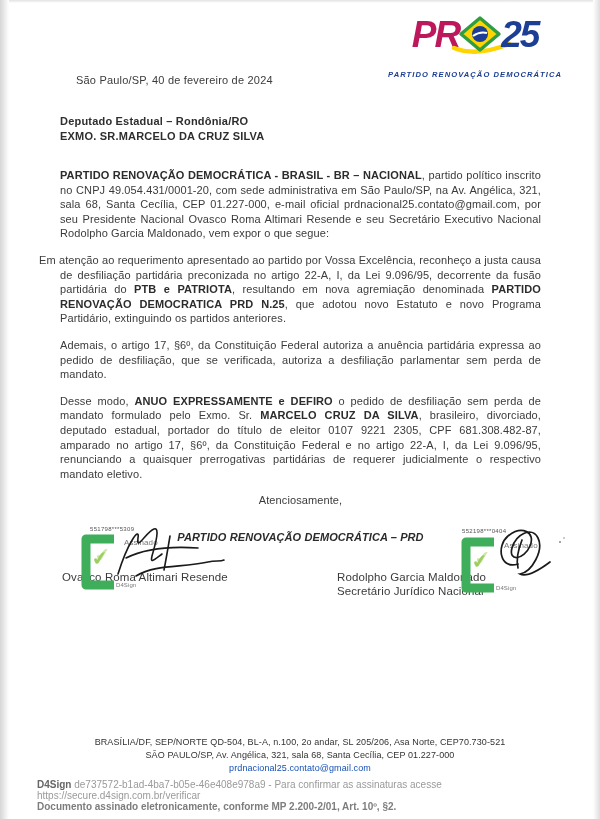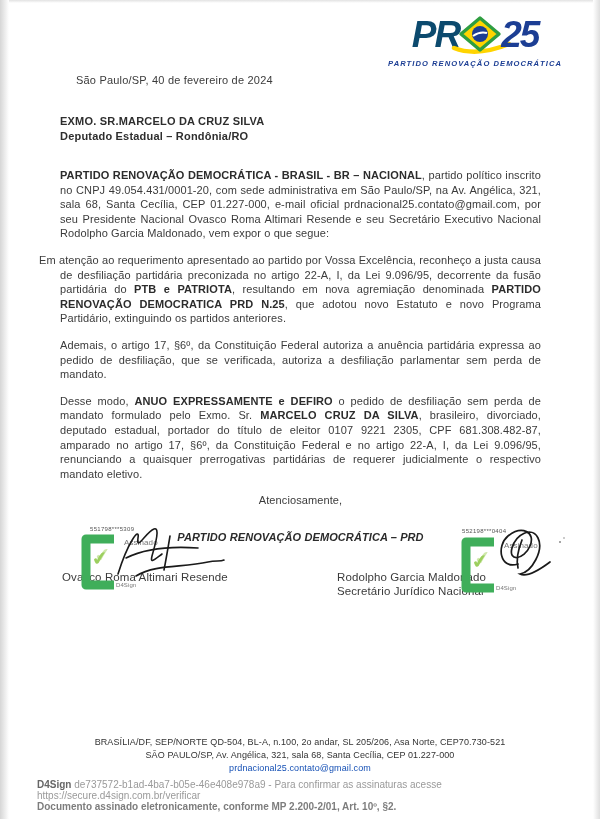--- a/index.html
+++ b/index.html
@@ -11,25 +11,25 @@
                 background:linear-gradient(to right,#d6d6d6,#ffffff); }
   .edge-right { position:absolute; right:0; top:0; bottom:0; width:7px;
                 background:linear-gradient(to left,#dedede,#ffffff); }
   .edge-top   { position:absolute; left:0; right:0; top:0; height:3px;
                 background:linear-gradient(#e2e2e2,#ffffff); }
 
   
   .logo-wrap { position:absolute; top:16px; right:38px; text-align:center; }
   .logo-row { display:flex; align-items:center; justify-content:center;
               font-style:italic; font-weight:bold; font-size:37px; line-height:1; letter-spacing:-2px; }
-  .logo-pr { color:#0c4a6e; }
+  .logo-pr { color:#be185d; }
   .logo-25 { color:#1c3e94; margin-left:1px; }
   .logo-flag { display:inline-block; margin:0 -1px 0 0; }
   .logo-flag svg { overflow:visible; display:block; }
-  .logo-tagline { margin-top:6px; font-size:7.6px; font-weight:bold; color:#1c3e94;
+  .logo-tagline { margin-top:17px; font-size:7.6px; font-weight:bold; color:#1c3e94;
                   letter-spacing:1.05px; font-style:italic; }
 
   
   .date-line { position:absolute; top:74px; left:76px; font-size:11px; letter-spacing:0.2px; }
   .addressee { position:absolute; top:114px; left:60px; font-weight:bold;
                font-size:11px; line-height:14.5px; letter-spacing:0.2px; color:#2e2e2e; }
 
   
   .body-text { position:absolute; top:168px; left:60px; width:481px;
                font-size:11px; line-height:14.6px; text-align:justify; letter-spacing:0.1px; }
@@ -90,22 +90,22 @@
           <path d="M14,20 Q21,15 28,17" fill="none" stroke="#ffffff" stroke-width="2"></path>
         </svg>
       </span>
       <span class="logo-25">25</span>
     </div>
     <div class="logo-tagline">PARTIDO RENOVAÇÃO DEMOCRÁTICA</div>
   </div>
 
   <div class="date-line">São Paulo/SP, 40 de fevereiro de 2024</div>
   <div class="addressee">
+    <div>Deputado Estadual – Rondônia/RO</div>
     <div>EXMO. SR.MARCELO DA CRUZ SILVA</div>
-    <div>Deputado Estadual – Rondônia/RO</div>
   </div>
 
   <div class="body-text">
     <p><b>PARTIDO RENOVAÇÃO DEMOCRÁTICA - BRASIL - BR – NACIONAL</b><span>, partido político inscrito no CNPJ 49.054.431/0001-20, com sede administrativa em São Paulo/SP, na Av. Angélica, 321, sala 68, Santa Cecília, CEP 01.227-000, e-mail oficial prdnacional25.contato@gmail.com, por seu Presidente Nacional Ovasco Roma Altimari Resende e seu Secretário Executivo Nacional Rodolpho Garcia Maldonado, vem expor o que segue:</span></p>
     <p class="p-outdent"><span>Em atenção ao requerimento apresentado ao partido por Vossa Excelência, reconheço a justa causa de desfiliação partidária preconizada no artigo 22-A, I, da Lei 9.096/95, decorrente da fusão partidária do </span><b>PTB e PATRIOTA</b><span>, resultando em nova agremiação denominada </span><b>PARTIDO RENOVAÇÃO DEMOCRATICA PRD N.25</b><span>, que adotou novo Estatuto e novo Programa Partidário, extinguindo os partidos anteriores.</span></p>
     <p class="p-indent"><span>Ademais, o artigo 17, §6º, da Constituição Federal autoriza a anuência partidária expressa ao pedido de desfiliação, que se verificada, autoriza a desfiliação parlamentar sem perda de mandato.</span></p>
     <p class="p-indent"><span>Desse modo, </span><b>ANUO EXPRESSAMENTE e DEFIRO</b><span> o pedido de desfiliação sem perda de mandato formulado pelo Exmo. Sr. </span><b>MARCELO CRUZ DA SILVA</b><span>, brasileiro, divorciado, deputado estadual, portador do título de eleitor 0107 9221 2305, CPF 681.308.482-87, amparado no artigo 17, §6º, da Constituição Federal e no artigo 22-A, I, da Lei 9.096/95, renunciando a quaisquer prerrogativas partidárias de requerer judicialmente o respectivo mandato eletivo.</span></p>
     <p class="closing">Atenciosamente,</p>
 
     <div class="sig-block">

